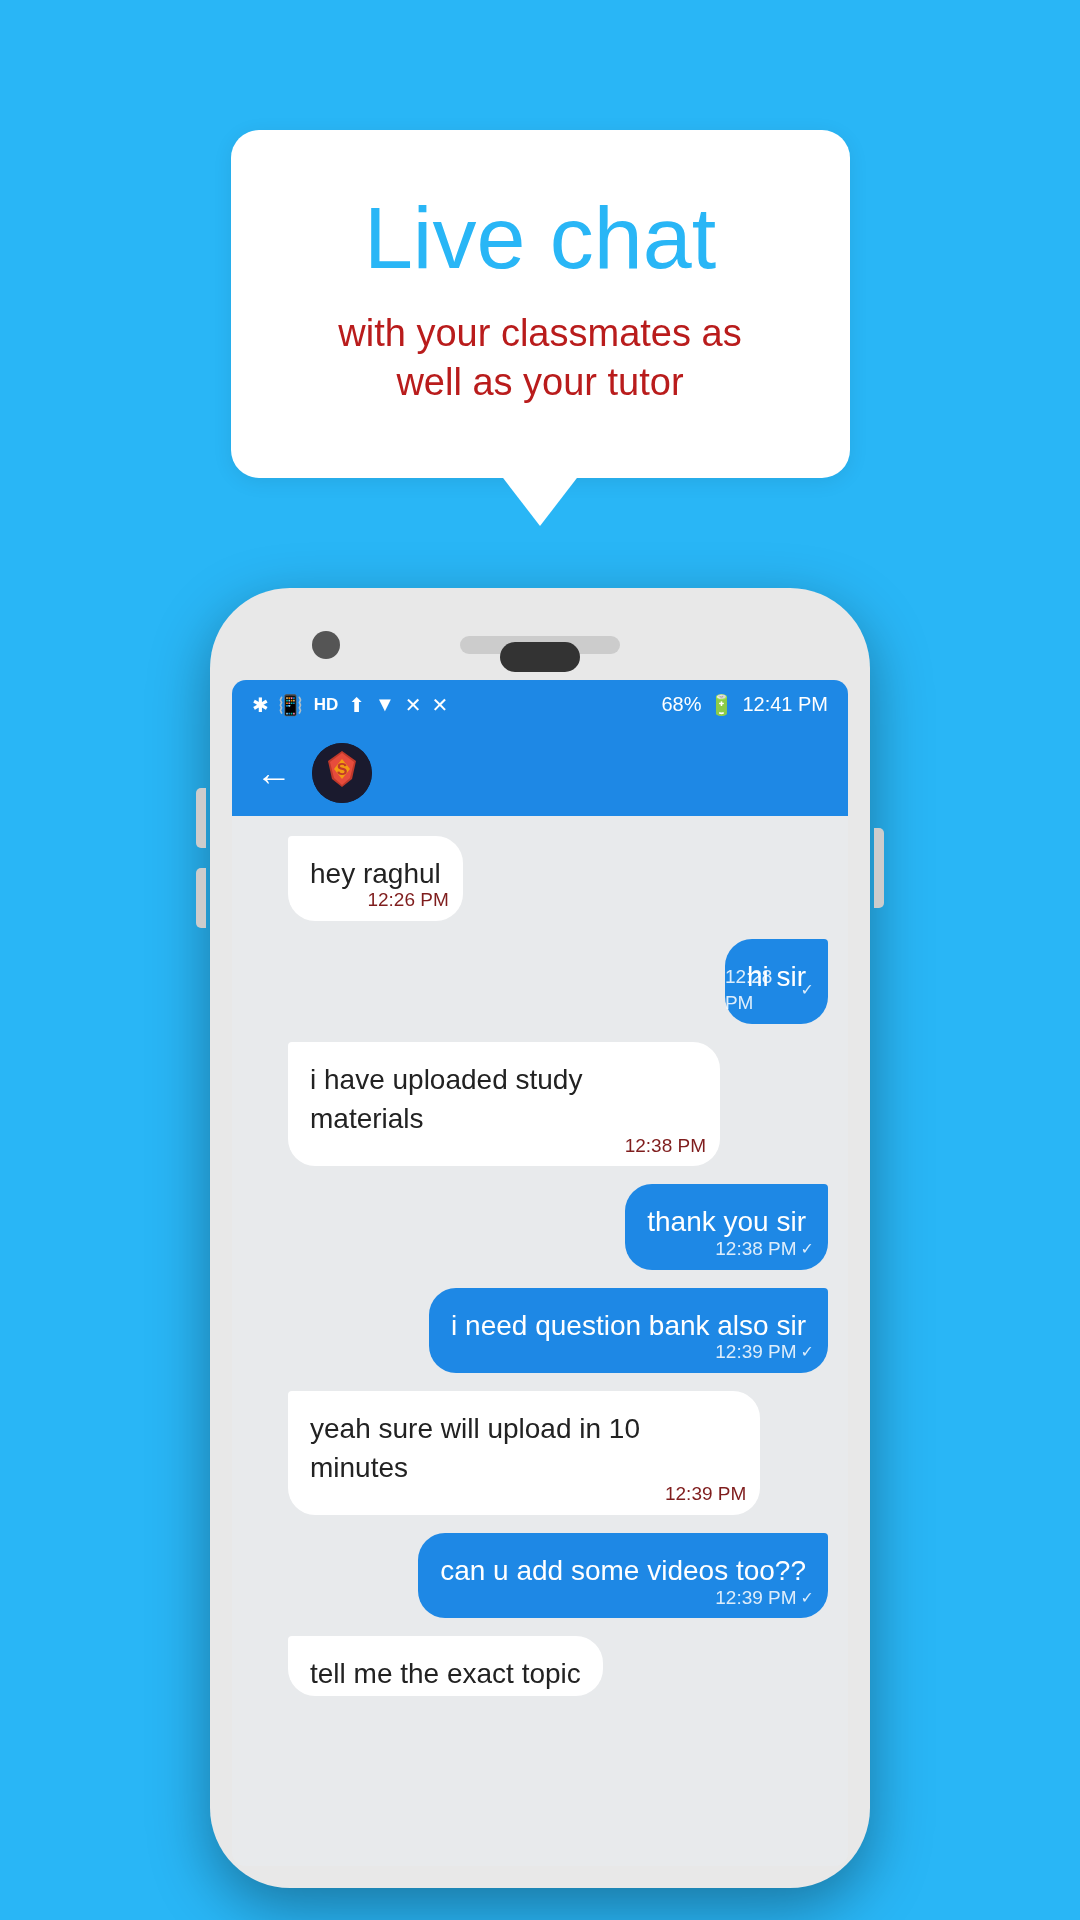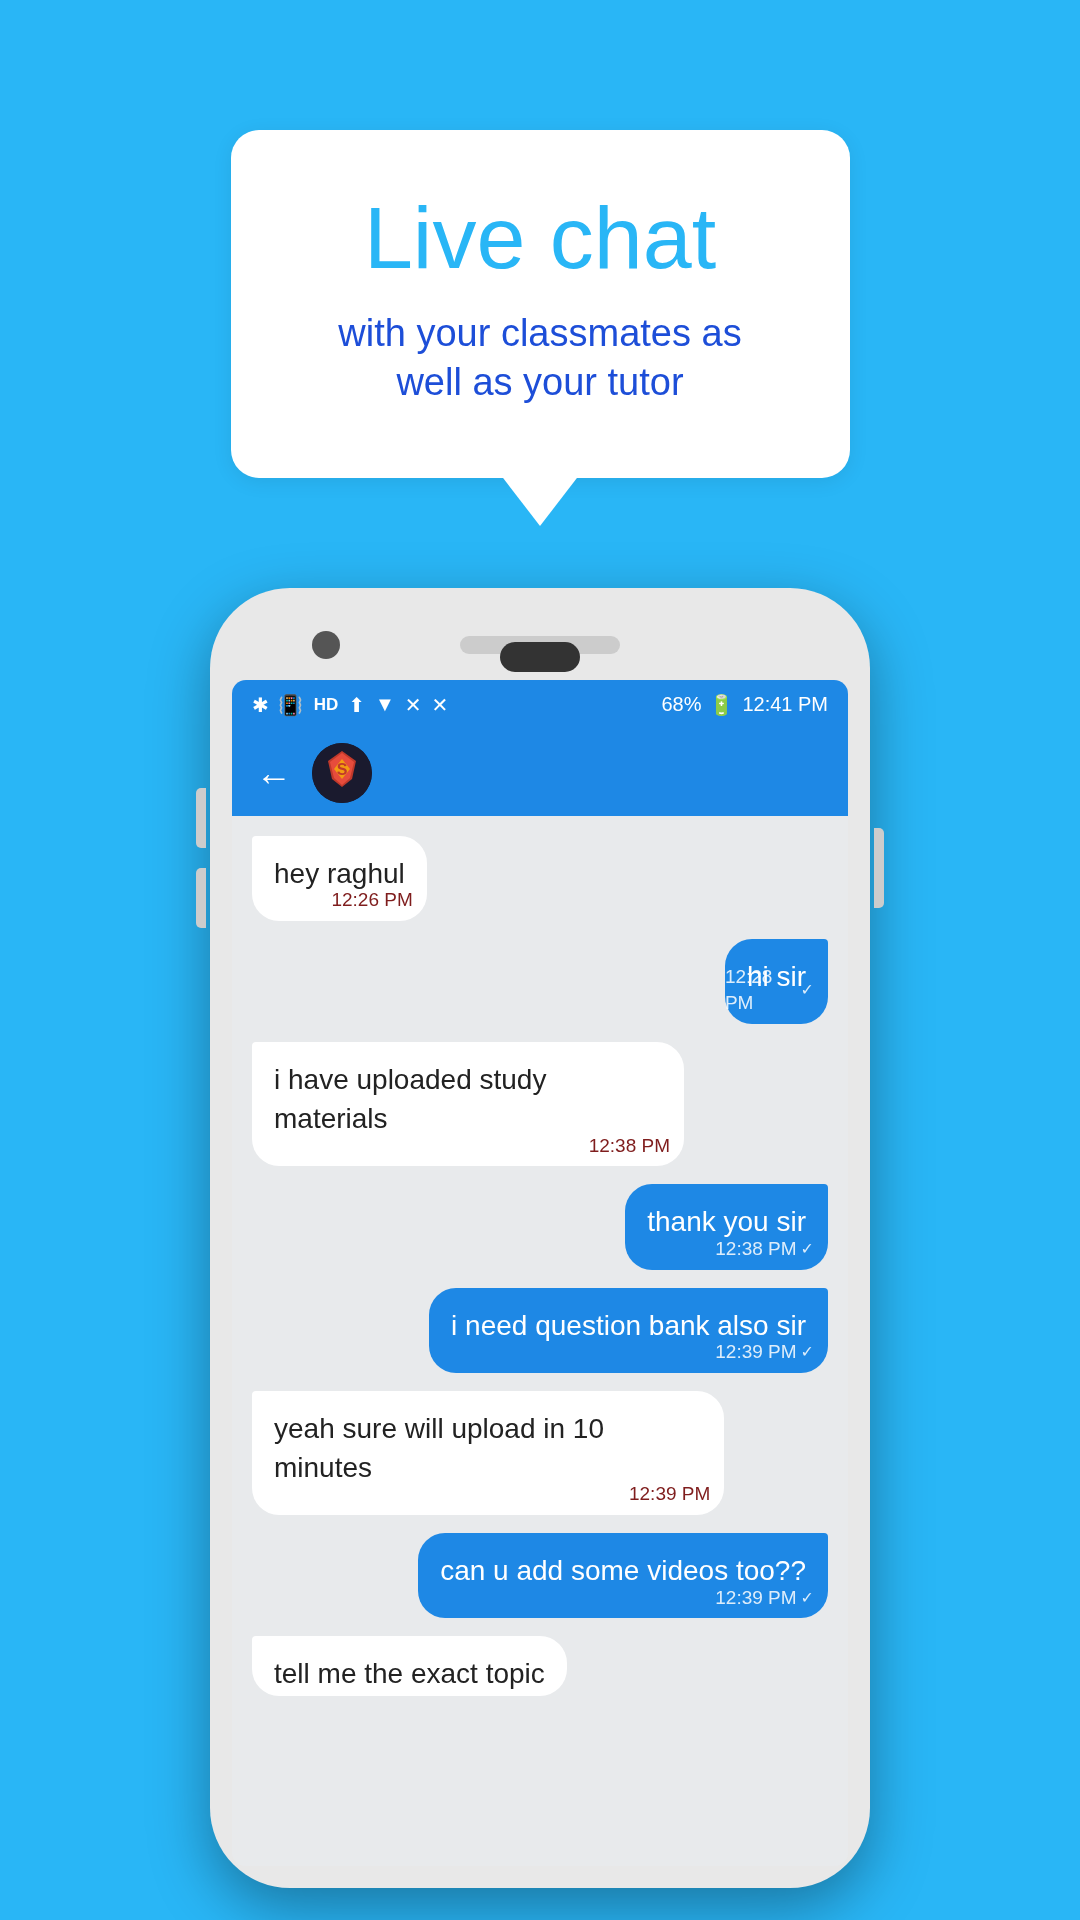--- a/index.html
+++ b/index.html
@@ -42,21 +42,21 @@
     .bubble-title {
       font-size: 88px;
       font-weight: 400;
       color: #29B6F6;
       line-height: 1.1;
       margin-bottom: 22px;
     }
 
     .bubble-subtitle {
       font-size: 38px;
-      color: #1d4ed8;
+      color: #b91c1c;
       font-weight: 400;
       line-height: 1.3;
     }
 
     
     .phone-wrapper {
       margin-top: 110px;
       position: relative;
       width: 660px;
     }
@@ -193,20 +193,21 @@
       position: relative;
       font-size: 28px;
       line-height: 1.4;
     }
 
     .msg-bubble.received {
       background: white;
       align-self: flex-start;
       border-top-left-radius: 4px;
       color: #222;
+      margin-left: 36px;
     }
 
     .msg-bubble.sent {
       background: #1E88E5;
       align-self: flex-end;
       border-top-right-radius: 4px;
       color: white;
     }
 
     .msg-time {

